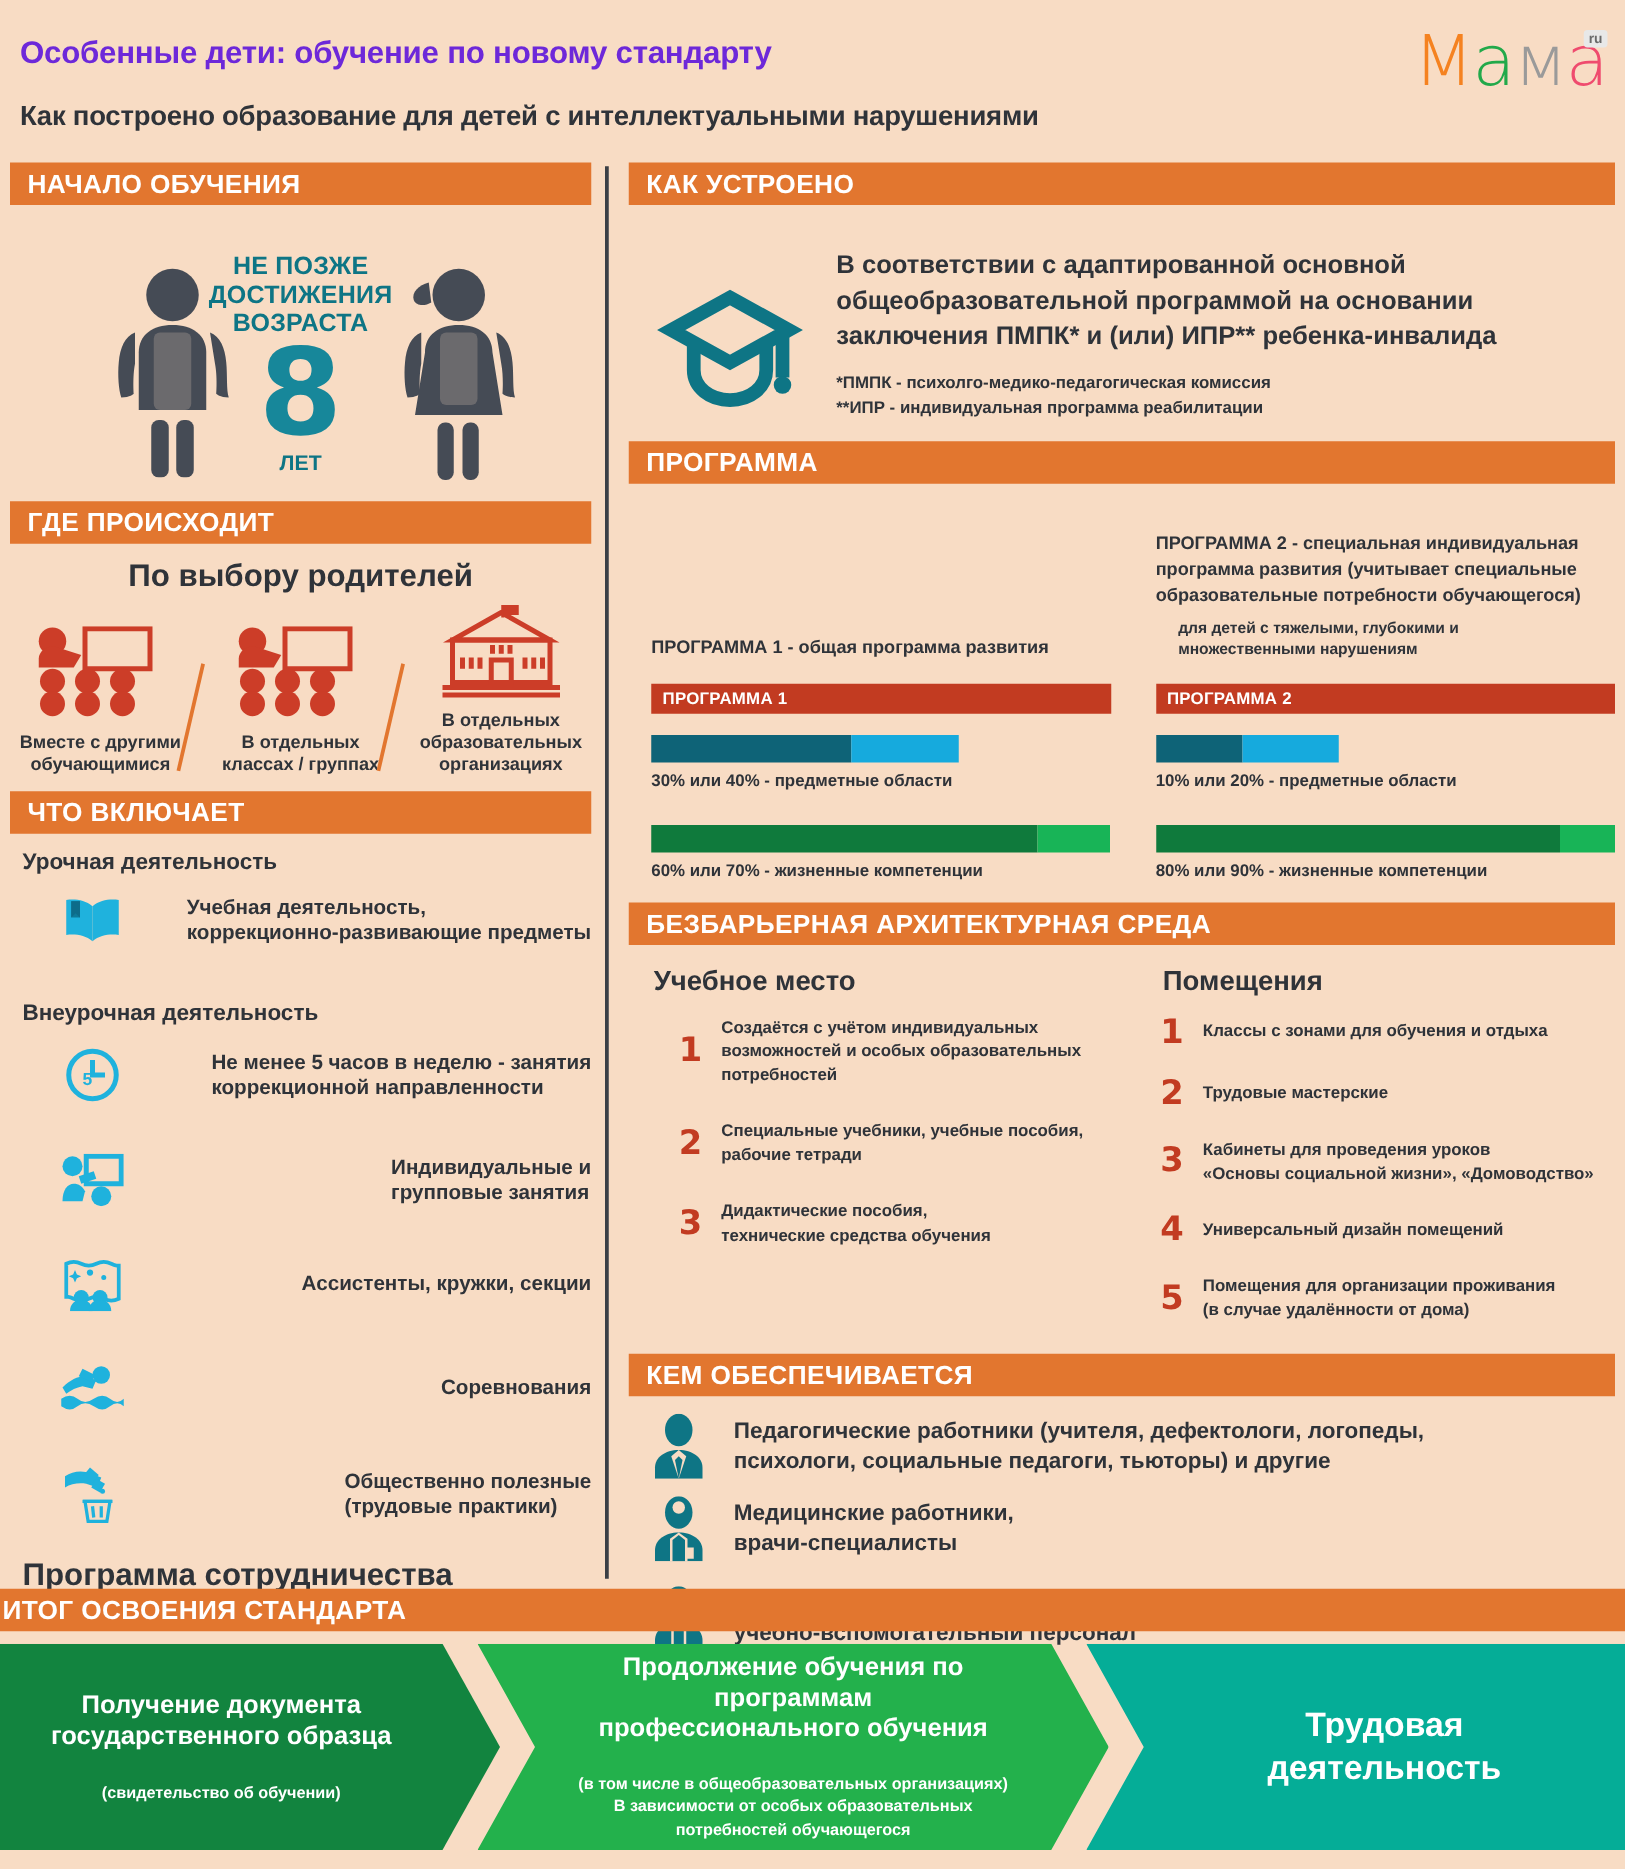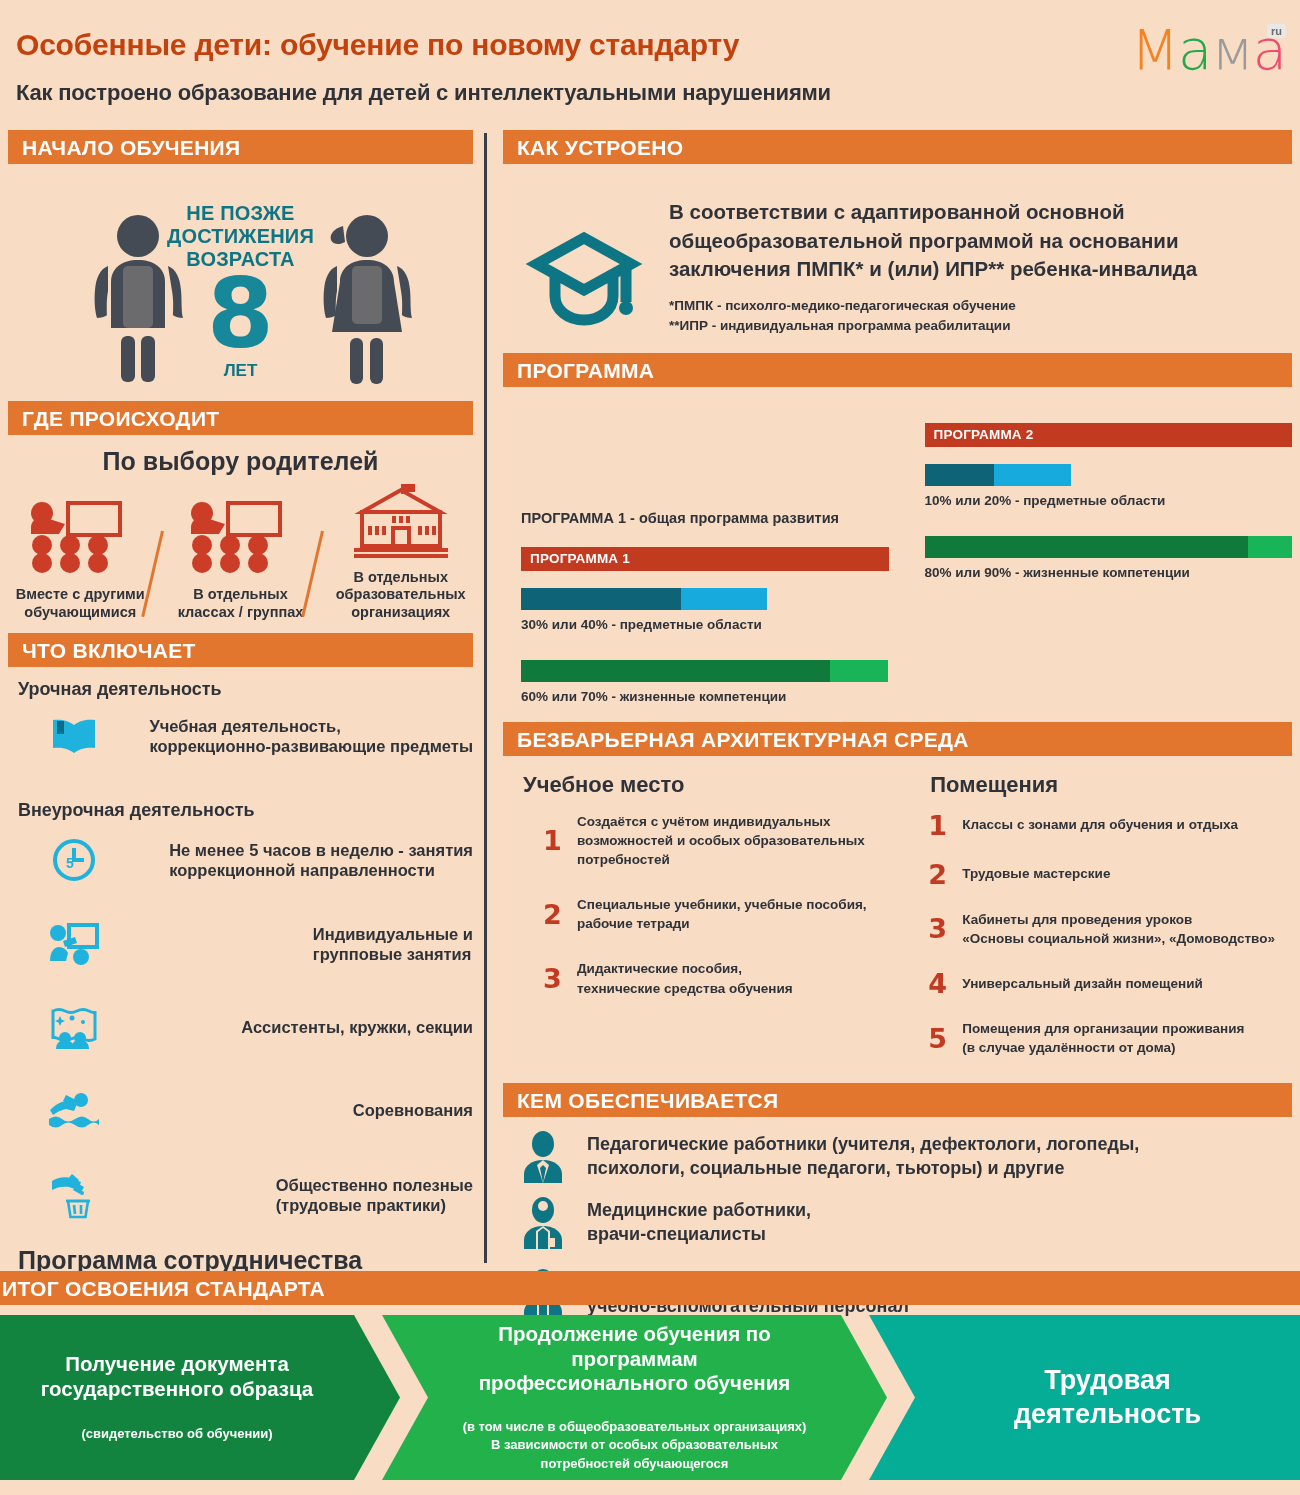--- a/index.html
+++ b/index.html
@@ -9,22 +9,22 @@
     font-family: "Liberation Sans", sans-serif;
     color: #3b3f45;
     overflow: hidden;
   }
   .page { position: relative; width: 1300px; height: 1495px; background: #f8dcc4; }
 
   
   .header { position: absolute; left: 0; top: 0; width: 1300px; height: 118px; }
   .title-main {
     position: absolute; left: 16px; top: 28px;
-    font-size: 30px; font-weight: bold; letter-spacing: -0.2px;
-    color: #c2410c; white-space: nowrap;
+    font-size: 25px; font-weight: bold; letter-spacing: -0.2px;
+    color: #6d28d9; white-space: nowrap;
   }
   .title-sub {
     position: absolute; left: 16px; top: 80px;
     font-size: 22px; font-weight: bold; letter-spacing: -0.2px;
     color: #2f3339; white-space: nowrap;
   }
   .logo { position: absolute; right: 14px; top: 22px; height: 70px; }
   .logo-text { font-size: 56px; font-weight: 300; letter-spacing: -1px; line-height: 1; font-family: "DejaVu Sans", sans-serif; }
   .lg1 { color: #f58220; } .lg2 { color: #22a94a; } .lg3 { color: #9a9a9a; } .lg4 { color: #ef4b6e; }
   .logo-ru {
@@ -416,21 +416,21 @@
             <path d="M59 12 L106 38 L59 64 L12 38 Z"></path>
             <path d="M30 50v20c0 14 13 24 29 24s29-10 29-24V50"></path>
             <line x1="101" y1="42" x2="101" y2="76"></line>
           </g>
           <circle cx="101" cy="82" r="7" fill="#0e7585"></circle>
         </svg>
       </div>
       <div class="how-txt">
         <div class="how-main">В соответствии с адаптированной основной общеобразовательной программой на основании заключения ПМПК* и (или) ИПР** ребенка-инвалида</div>
         <div class="how-note">
-          <div>*ПМПК - психолго-медико-педагогическая обучение</div>
+          <div>*ПМПК - психолго-медико-педагогическая комиссия</div>
           <div>**ИПР - индивидуальная программа реабилитации</div>
         </div>
       </div>
     </div>
 
     <div class="secbar" style="margin-top:16px">ПРОГРАММА</div>
     <div class="prog-wrap">
 
       <div class="prog-col">
         <div class="prog-head-box">
@@ -443,20 +443,27 @@
         </div>
         <div class="bar-cap">30% или 40% - предметные области</div>
         <div class="bar" style="width:100%;margin-top:28px">
           <div class="g1" style="width:84%"></div>
           <div class="g2" style="width:16%"></div>
         </div>
         <div class="bar-cap">60% или 70% - жизненные компетенции</div>
       </div>
 
       <div class="prog-col">
+        <div class="prog-head-box">
+          <div class="prog-head">ПРОГРАММА 2 - специальная индивидуальная программа развития (учитывает специальные образовательные потребности обучающегося)</div>
+          <div class="prog-sub">
+              <div>для детей с тяжелыми, глубокими и</div>
+              <div>множественными нарушениям</div>
+            </div>
+        </div>
         <div class="prog-label">ПРОГРАММА 2</div>
         <div class="bar" style="width:40%">
           <div class="s1" style="width:47%"></div>
           <div class="s2" style="width:53%"></div>
         </div>
         <div class="bar-cap">10% или 20% - предметные области</div>
         <div class="bar" style="width:100%;margin-top:28px">
           <div class="g1" style="width:88%"></div>
           <div class="g2" style="width:12%"></div>
         </div>

